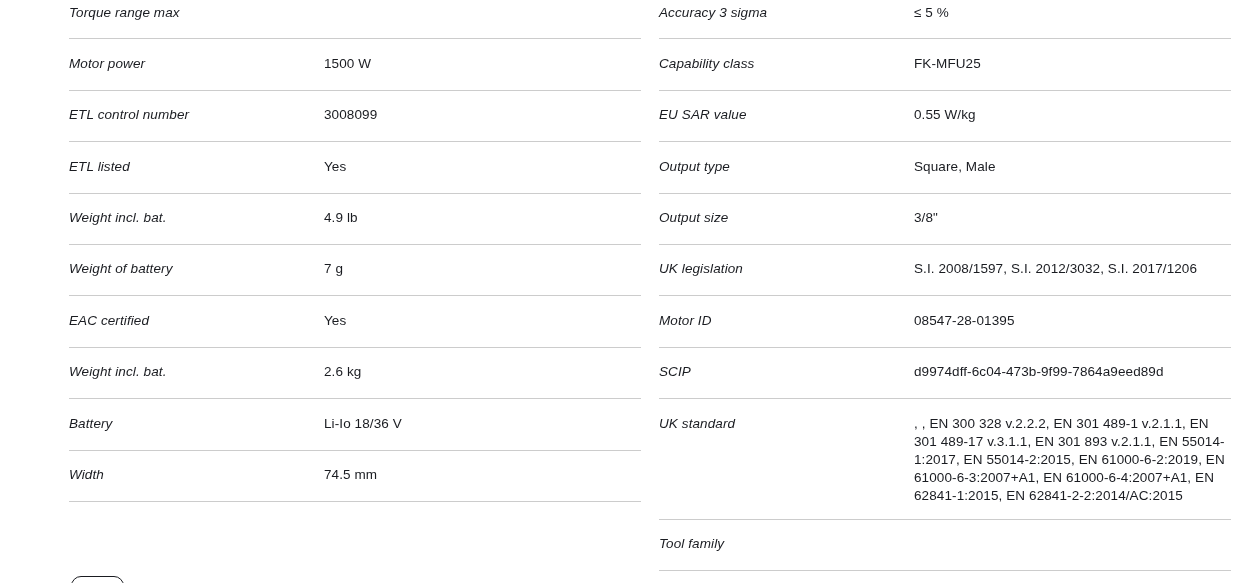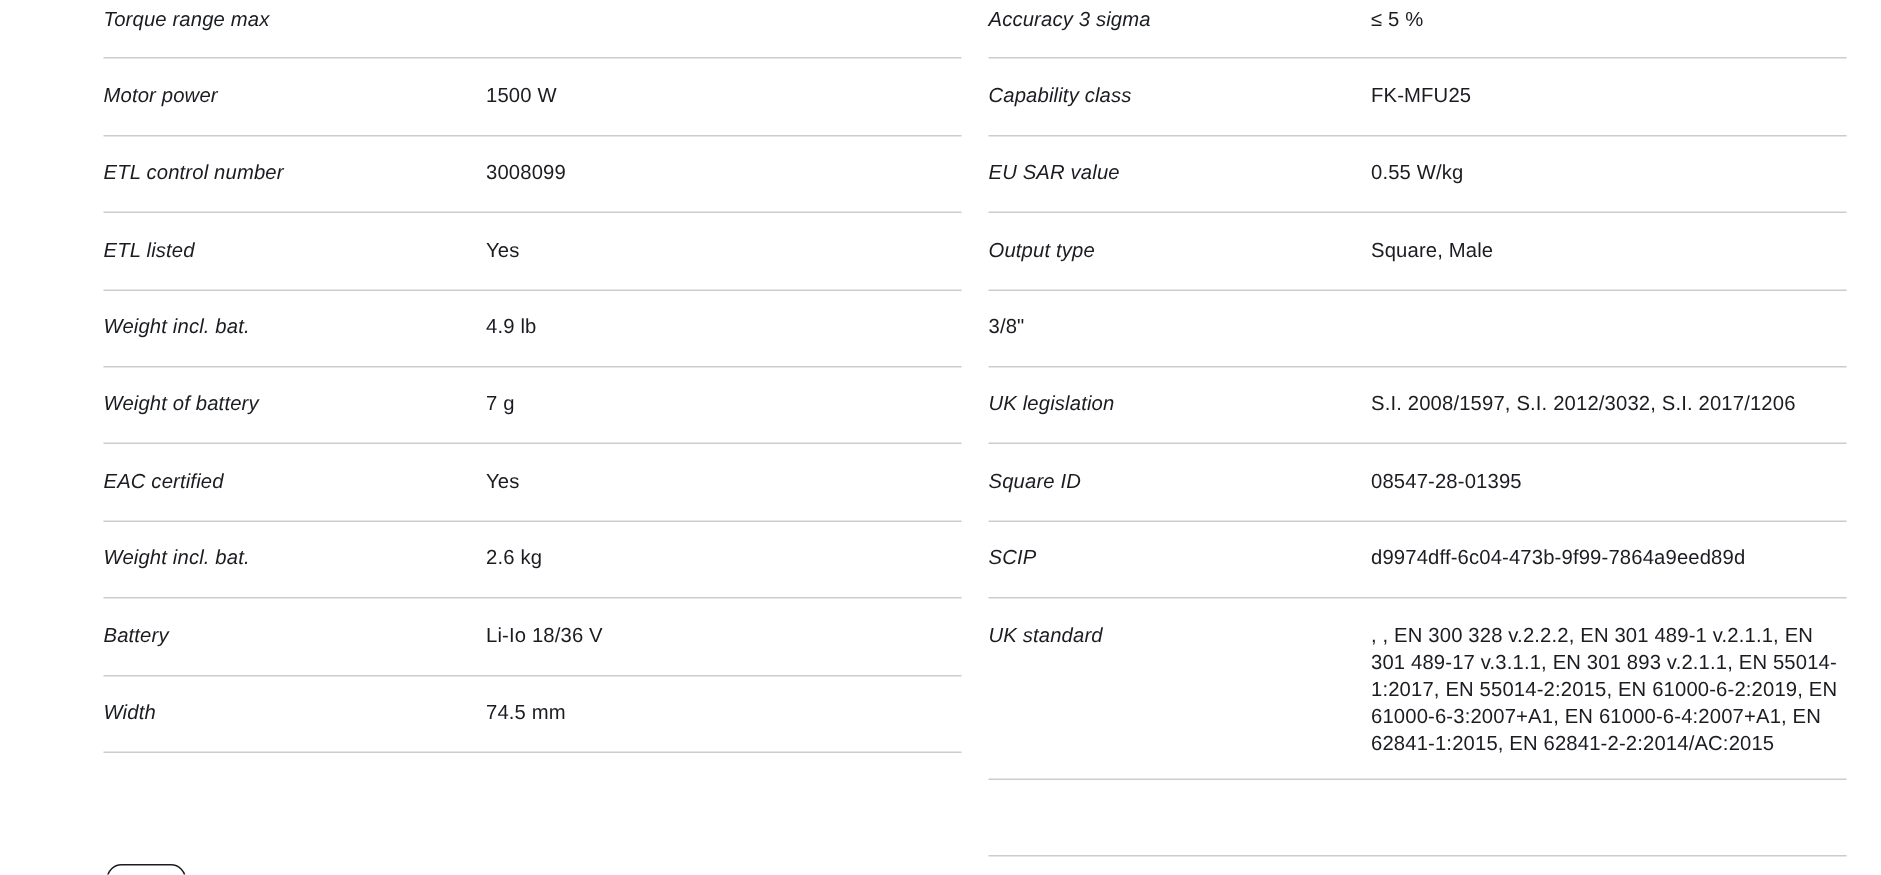--- a/index.html
+++ b/index.html
@@ -120,36 +120,38 @@
       </div>
       <div class="spec-row">
         <div class="spec-label">EU SAR value</div>
         <div class="spec-value">0.55 W/kg</div>
       </div>
       <div class="spec-row">
         <div class="spec-label">Output type</div>
         <div class="spec-value">Square, Male</div>
       </div>
       <div class="spec-row">
+        <div class="spec-label">Output size</div>
         <div class="spec-value">3/8"</div>
       </div>
       <div class="spec-row">
         <div class="spec-label">UK legislation</div>
         <div class="spec-value">S.I. 2008/1597, S.I. 2012/3032, S.I. 2017/1206</div>
       </div>
       <div class="spec-row">
-        <div class="spec-label">Square ID</div>
+        <div class="spec-label">Motor ID</div>
         <div class="spec-value">08547-28-01395</div>
       </div>
       <div class="spec-row">
         <div class="spec-label">SCIP</div>
         <div class="spec-value">d9974dff-6c04-473b-9f99-7864a9eed89d</div>
       </div>
       <div class="spec-row">
         <div class="spec-label">UK standard</div>
         <div class="spec-value">, , EN 300 328 v.2.2.2, EN 301 489-1 v.2.1.1, EN 301 489-17 v.3.1.1, EN 301 893 v.2.1.1, EN 55014-1:2017, EN 55014-2:2015, EN 61000-6-2:2019, EN 61000-6-3:2007+A1, EN 61000-6-4:2007+A1, EN 62841-1:2015, EN 62841-2-2:2014/AC:2015</div>
       </div>
       <div class="spec-row">
+        <div class="spec-label">Tool family</div>
       </div>
     </div>
 </div>
 
 <button class="partial-button"></button>
 
 </body></html>

